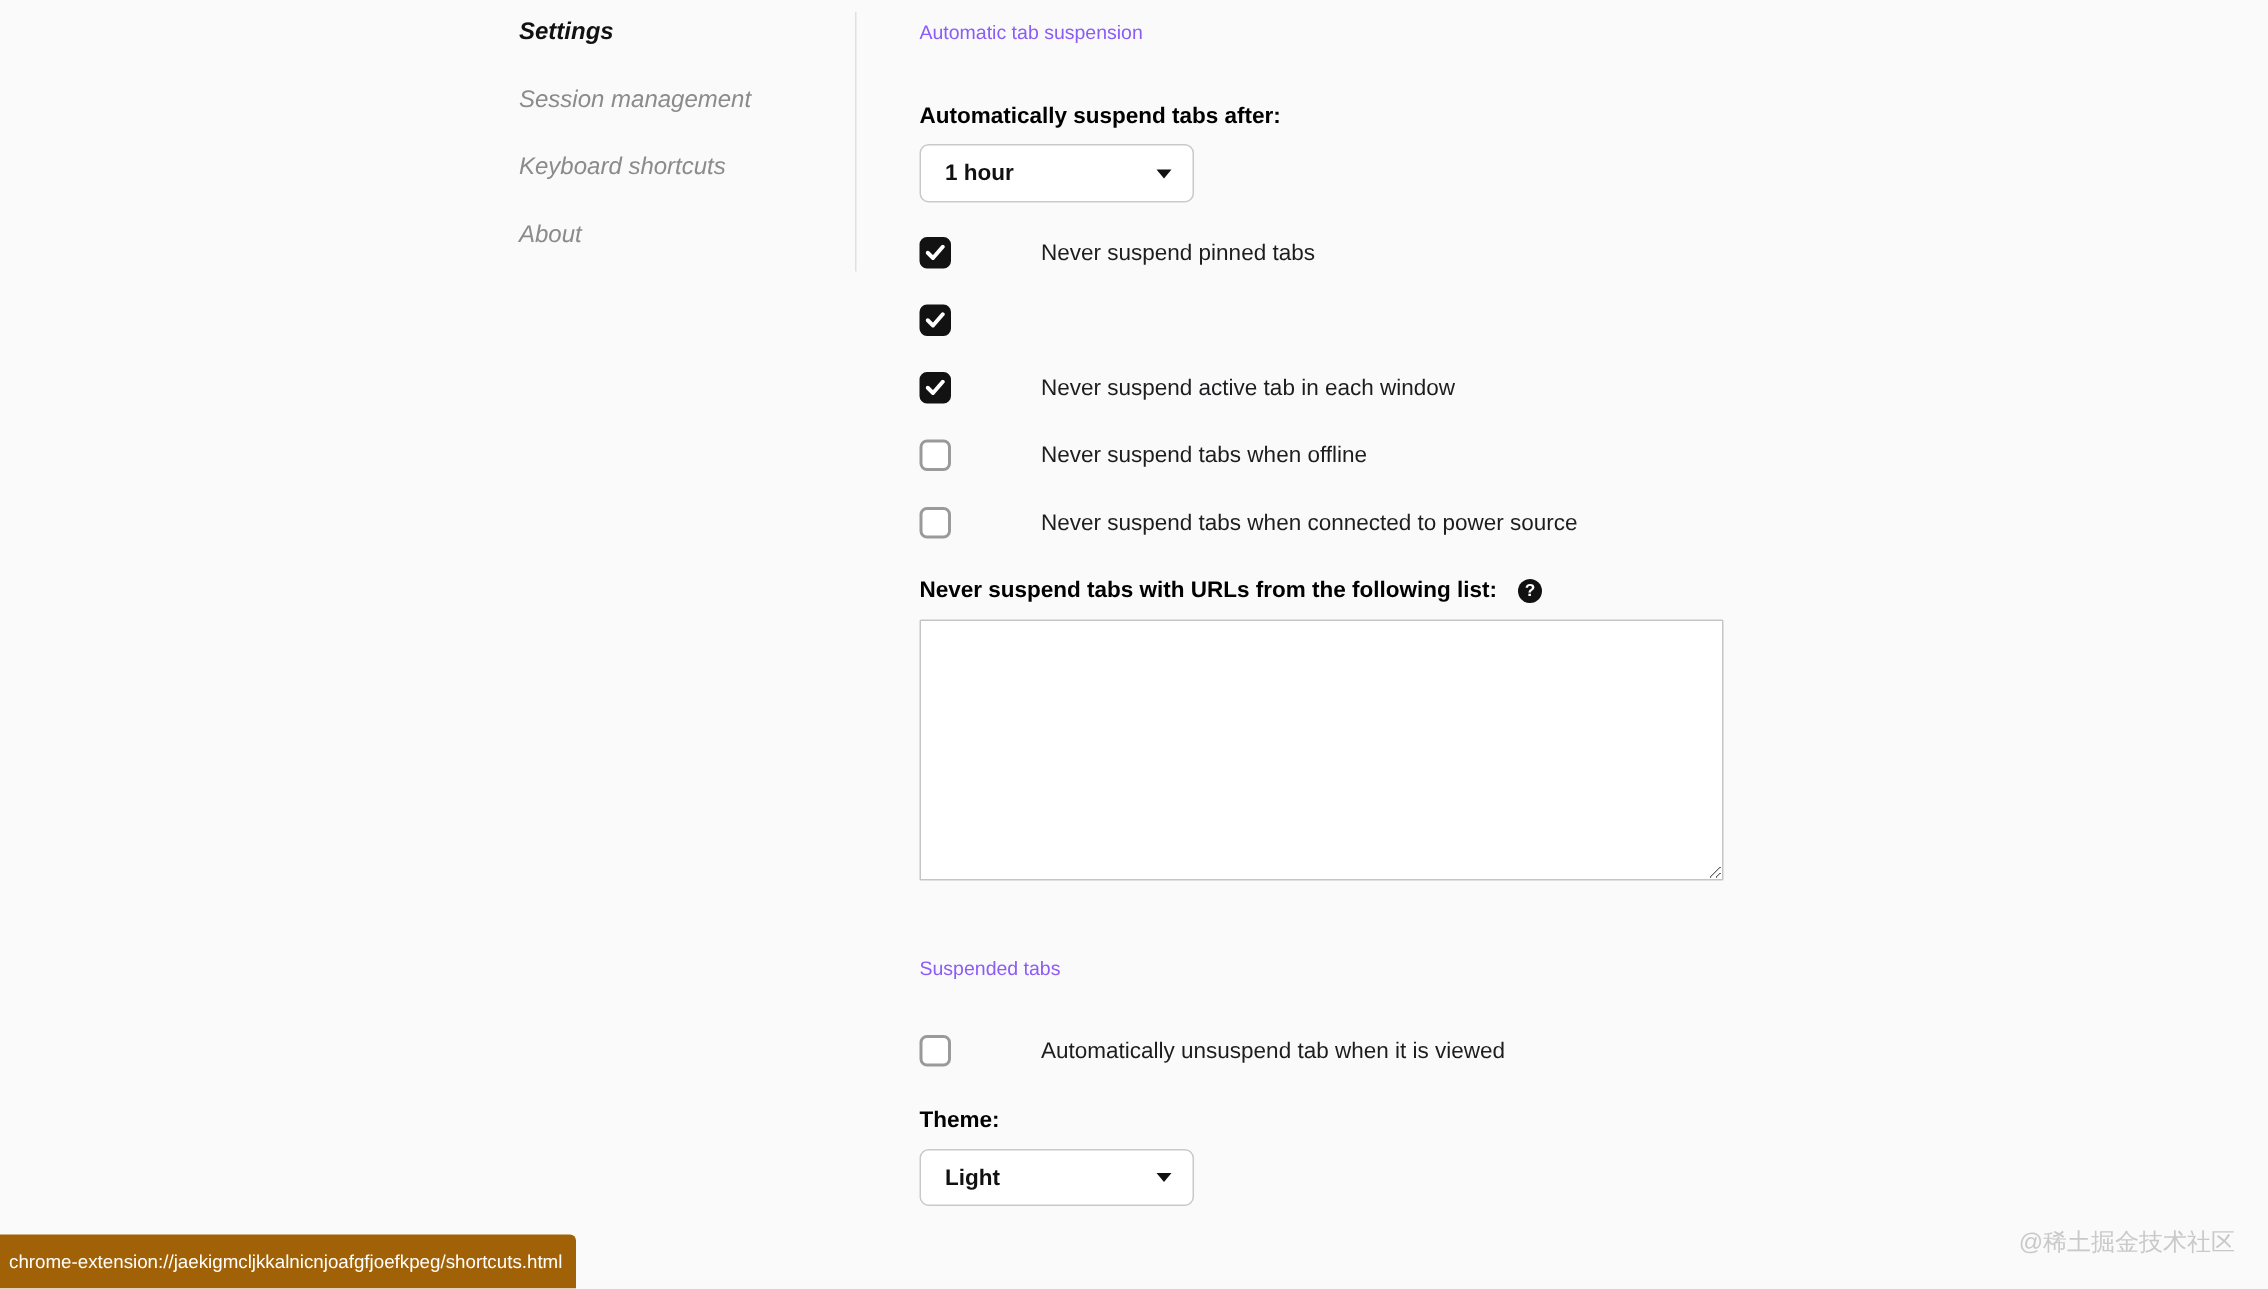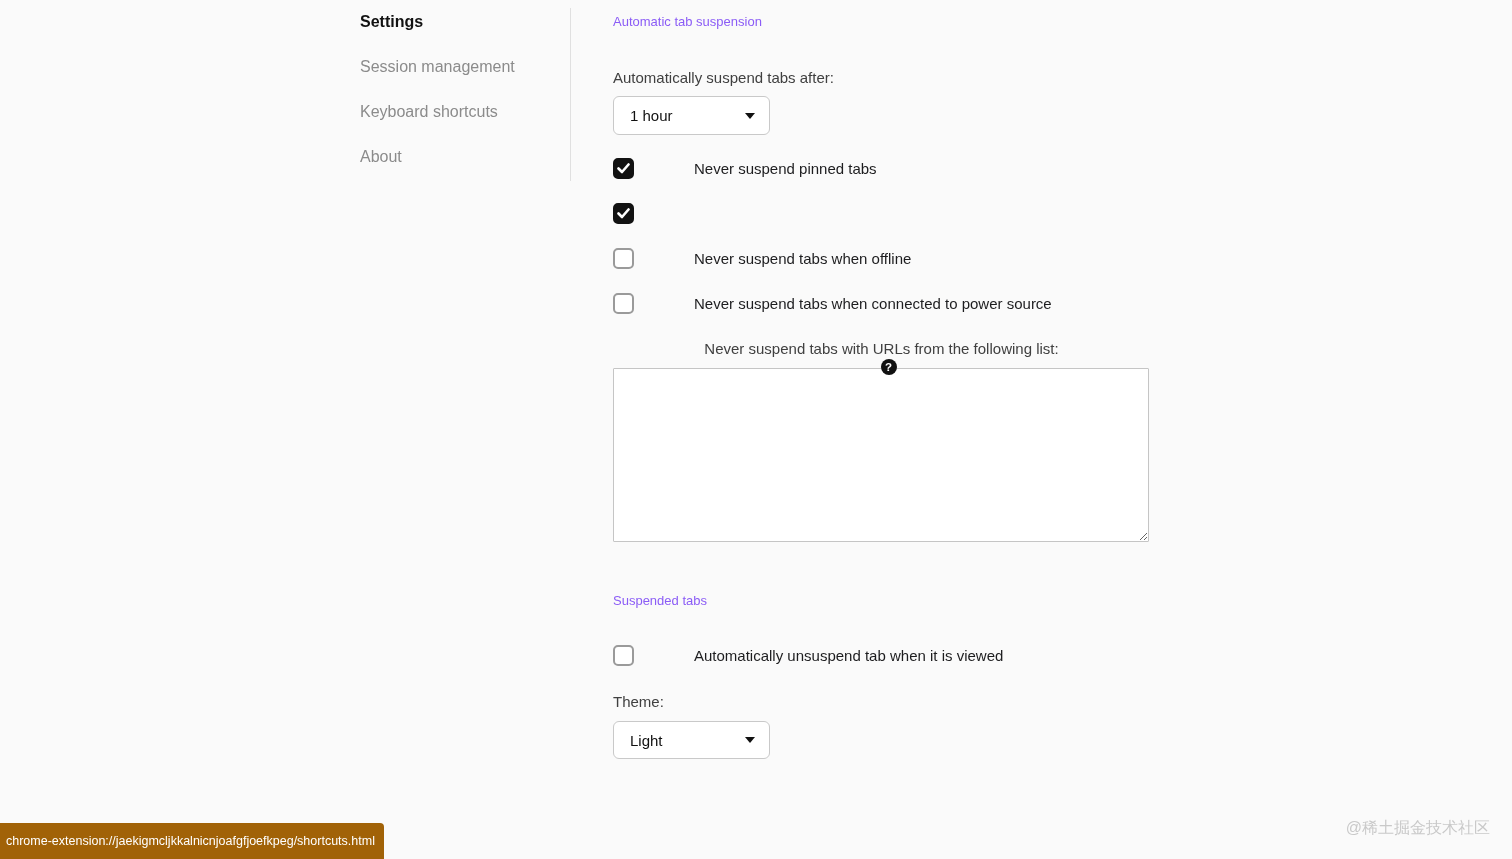--- a/index.html
+++ b/index.html
@@ -7,51 +7,52 @@
     width: 1512px; height: 859px;
     background: #fafafa;
     font-family: "Liberation Sans", "DejaVu Sans", sans-serif;
     color: #1d1d1f;
     overflow: hidden;
     position: relative;
   }
 
   
   .sidebar {
-    position: absolute; left: 360px; top: 12px; width: 190px;
+    position: absolute; left: 346px; top: 12px; width: 190px; font-style: italic;
   }
   .sidebar .nav-item {
     font-size: 16px; line-height: 20px; margin-bottom: 25px;
     color: #8b8b8b; cursor: pointer; white-space: nowrap;
   }
   .sidebar .nav-item.active { color: #111; font-weight: 700; }
 
   .v-divider {
     position: absolute; left: 570px; top: 8px;
     width: 1px; height: 173px; background: #e0e0e0;
   }
 
   
   .main {
     position: absolute; left: 613px; top: 0; width: 537px;
   }
   .section-title {
     font-size: 13px; font-weight: 400; line-height: 20px; color: #8b5cf6;
   }
   .title-auto { margin-top: 12px; }
-  .field-label { font-size: 15px; line-height: 20px; color: #404040; }
+  .field-label { font-size: 15px; line-height: 20px; color: #000000; font-weight: bold; }
   .lbl-after { margin-top: 36px; }
 
   .select-box {
     margin-top: 8px;
-    width: 157px; height: 39px;
+    width: 183px; height: 39px;
     background: #fff; border: 1px solid #c9c9c9; border-radius: 6px;
     display: flex; align-items: center; justify-content: space-between;
     padding: 0 14px 0 16px;
     cursor: pointer;
+    font-weight: bold;
   }
   .select-box .select-value { font-size: 15px; color: #111; }
   .caret-down {
     width: 0; height: 0;
     border-left: 5.5px solid transparent;
     border-right: 5.5px solid transparent;
     border-top: 6.5px solid #111;
   }
 
   
@@ -67,21 +68,21 @@
     display: flex; align-items: center; justify-content: center;
     cursor: pointer;
   }
   .checkbox .check-glyph { display: none; }
   .checkbox.checked { background: #121212; border-color: #121212; }
   .checkbox.checked .check-glyph { display: block; }
   .checkbox-row .cb-label { margin-left: 12px; font-size: 15px; color: #1d1d1f; }
 
   
   .url-label-row {
-    margin-top: 25px; display: flex; align-items: center; height: 20px; flex-direction: column;
+    margin-top: 25px; display: flex; align-items: center; height: 20px;
   }
   .help-icon {
     margin-left: 14px;
     width: 16px; height: 16px; border-radius: 50%;
     background: #111; color: #fff;
     font-size: 11.5px; font-weight: 700; line-height: 16px; text-align: center;
     cursor: pointer; user-select: none;
   }
   .url-textarea {
     display: block; margin-top: 9px;
@@ -151,20 +152,28 @@
 
   <div class="checkbox-row">
     <span class="checkbox checked">
       <svg class="check-glyph" width="13" height="11" viewBox="0 0 13 11">
           <polyline points="1.5,5.5 5,9 11.5,1.5" fill="none" stroke="#fff" stroke-width="2.6" stroke-linecap="round" stroke-linejoin="round"></polyline>
         </svg>
     </span>
   </div>
 
 
+  <div class="checkbox-row">
+    <span class="checkbox checked">
+      <svg class="check-glyph" width="13" height="11" viewBox="0 0 13 11">
+          <polyline points="1.5,5.5 5,9 11.5,1.5" fill="none" stroke="#fff" stroke-width="2.6" stroke-linecap="round" stroke-linejoin="round"></polyline>
+        </svg>
+    </span>
+    <span class="cb-label">Never suspend active tab in each window</span>
+  </div>
 
   <div class="checkbox-row">
     <span class="checkbox">
       
     </span>
     <span class="cb-label">Never suspend tabs when offline</span>
   </div>
 
   <div class="checkbox-row">
     <span class="checkbox">

